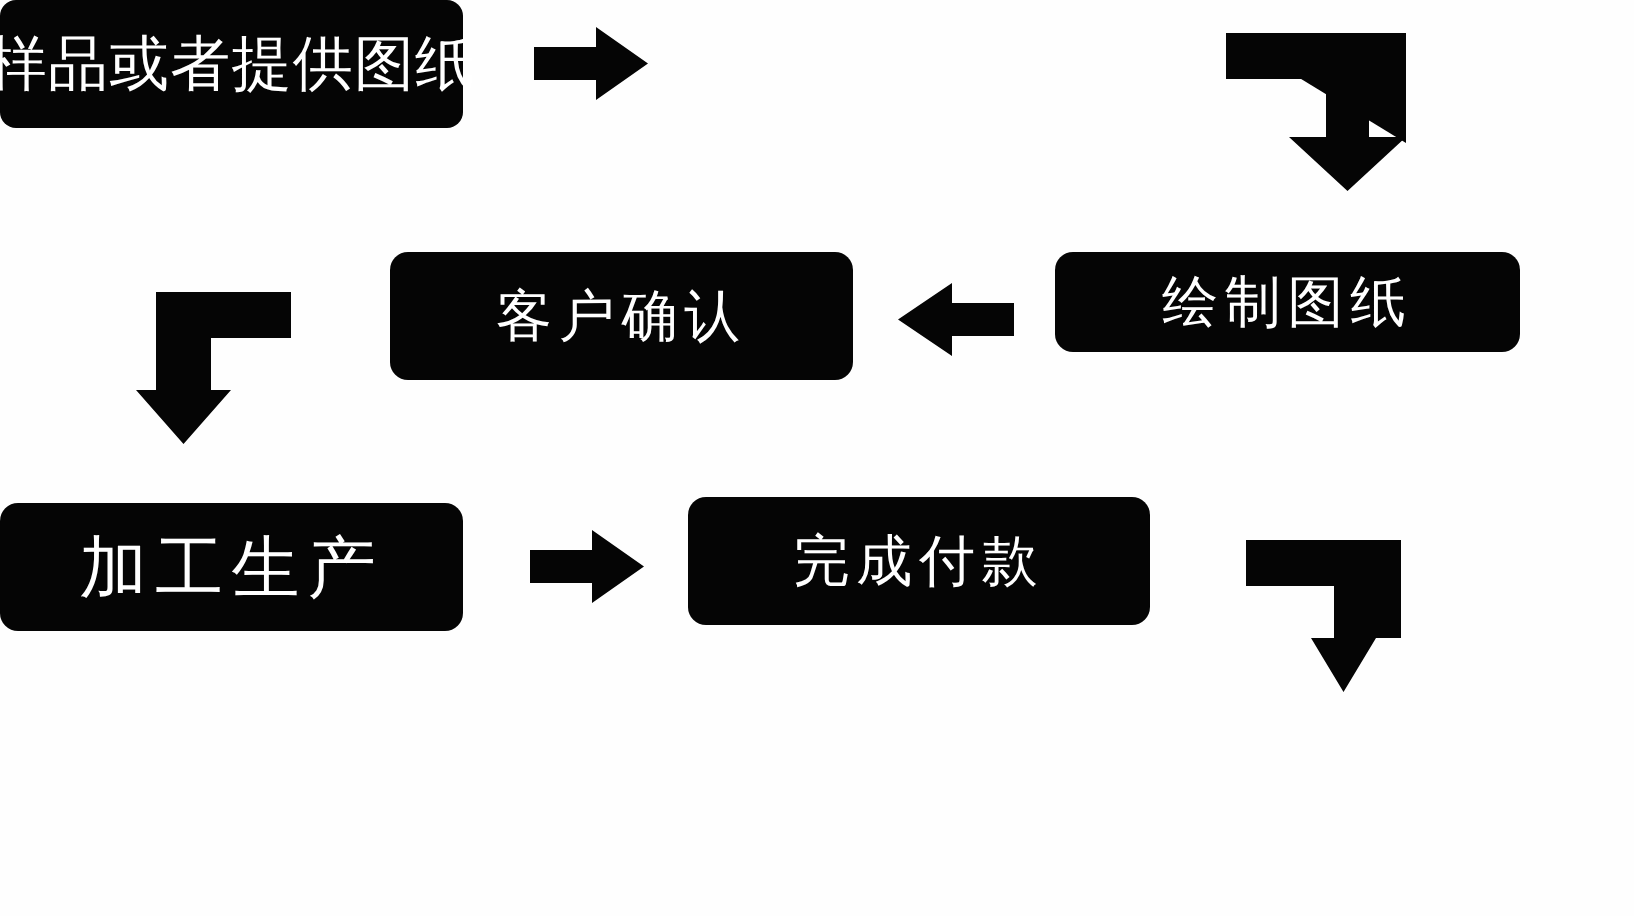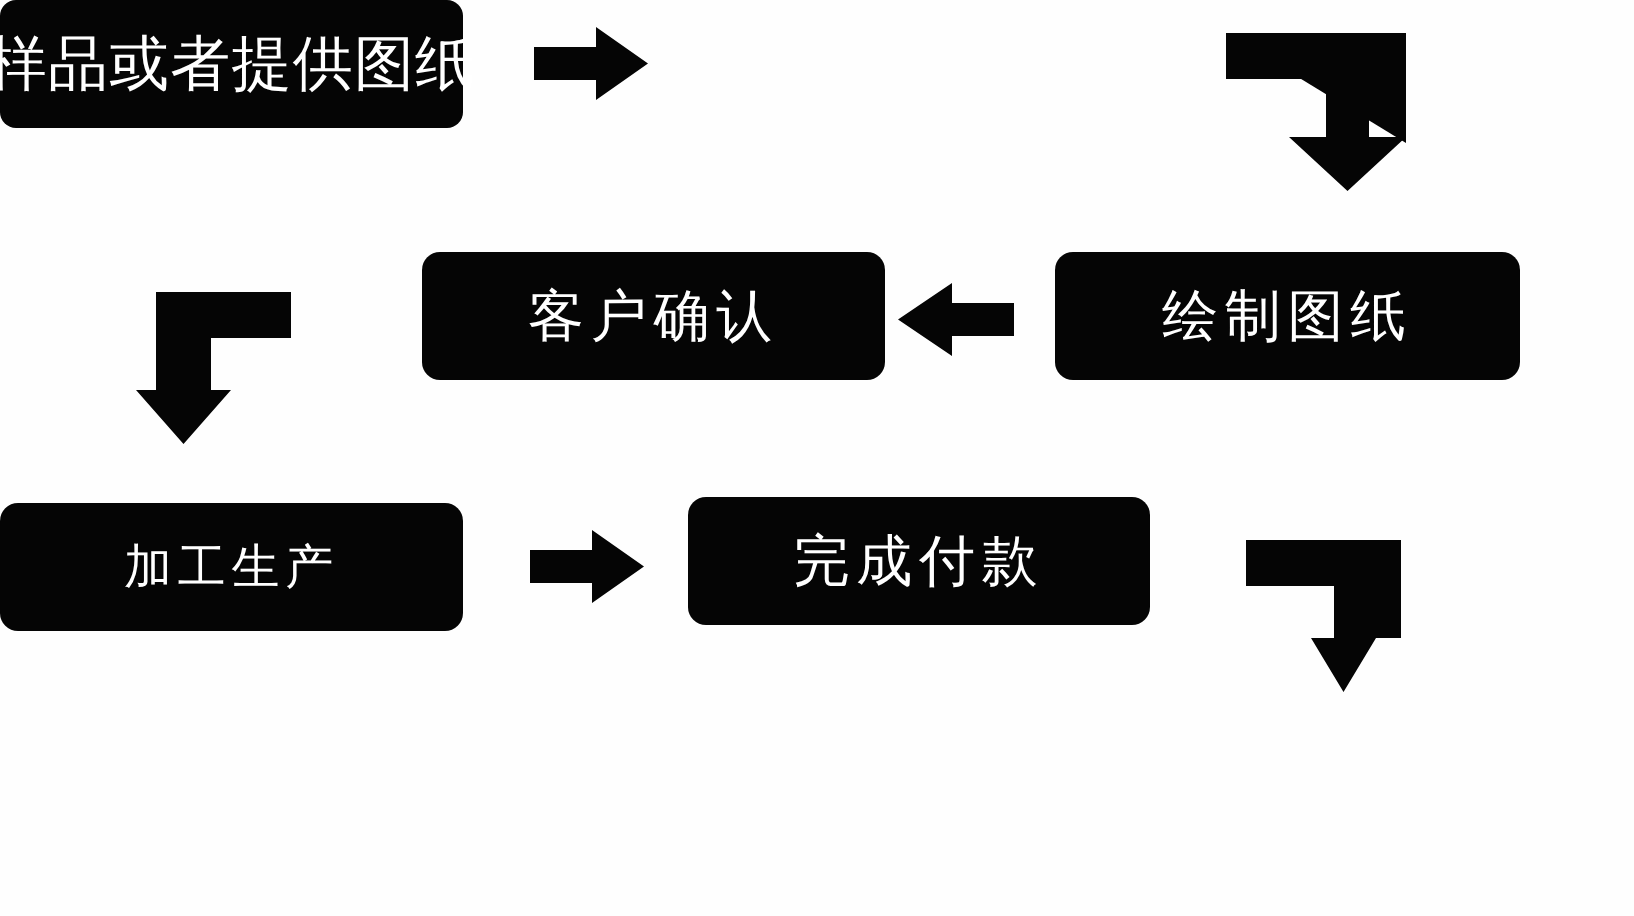--- a/index.html
+++ b/index.html
@@ -47,28 +47,28 @@
     fill: #050505;
   }
 
   
   #node-sample        { left: 0px;    top: 0px;   width: 463px; height: 128px; border-radius: 16px; font-family: Liberation Serif, serif; }
   #node-sample .node-label        { font-size: 60px; letter-spacing: 0.02em; }
 
   #node-payment       { left: 710px;  top: 0px;   width: 465px; height: 128px; }
   #node-payment .node-label       { font-size: 56px; }
 
-  #node-drawing       { left: 1055px; top: 252px; width: 465px; height: 128px; }
+  #node-drawing       { left: 1055px; top: 252px; width: 465px; height: 100px; }
   #node-drawing .node-label       { font-size: 56px; }
 
-  #node-confirm       { left: 390px;  top: 252px; width: 463px; height: 128px; margin-left: 32px; }
+  #node-confirm       { left: 390px;  top: 252px; width: 463px; height: 128px; }
   #node-confirm .node-label       { font-size: 56px; }
 
   #node-production    { left: 0px;    top: 503px; width: 463px; height: 128px; }
-  #node-production .node-label    { font-size: 48px; }
+  #node-production .node-label    { font-size: 68px; }
 
   #node-inspection    { left: 688px;  top: 497px; width: 462px; height: 128px; }
   #node-inspection .node-label    { font-size: 56px; }
 
   #node-shipping      { left: 1104px; top: 749px; width: 530px; height: 130px; }
   #node-shipping .node-label      { font-size: 56px; }
 
   
   #arrow-sample-to-payment    { left: 534px;  top: 27px;  width: 114px; height: 73px; }
   #arrow-payment-to-drawing   { left: 1226px; top: 33px;  width: 180px; height: 158px; }

